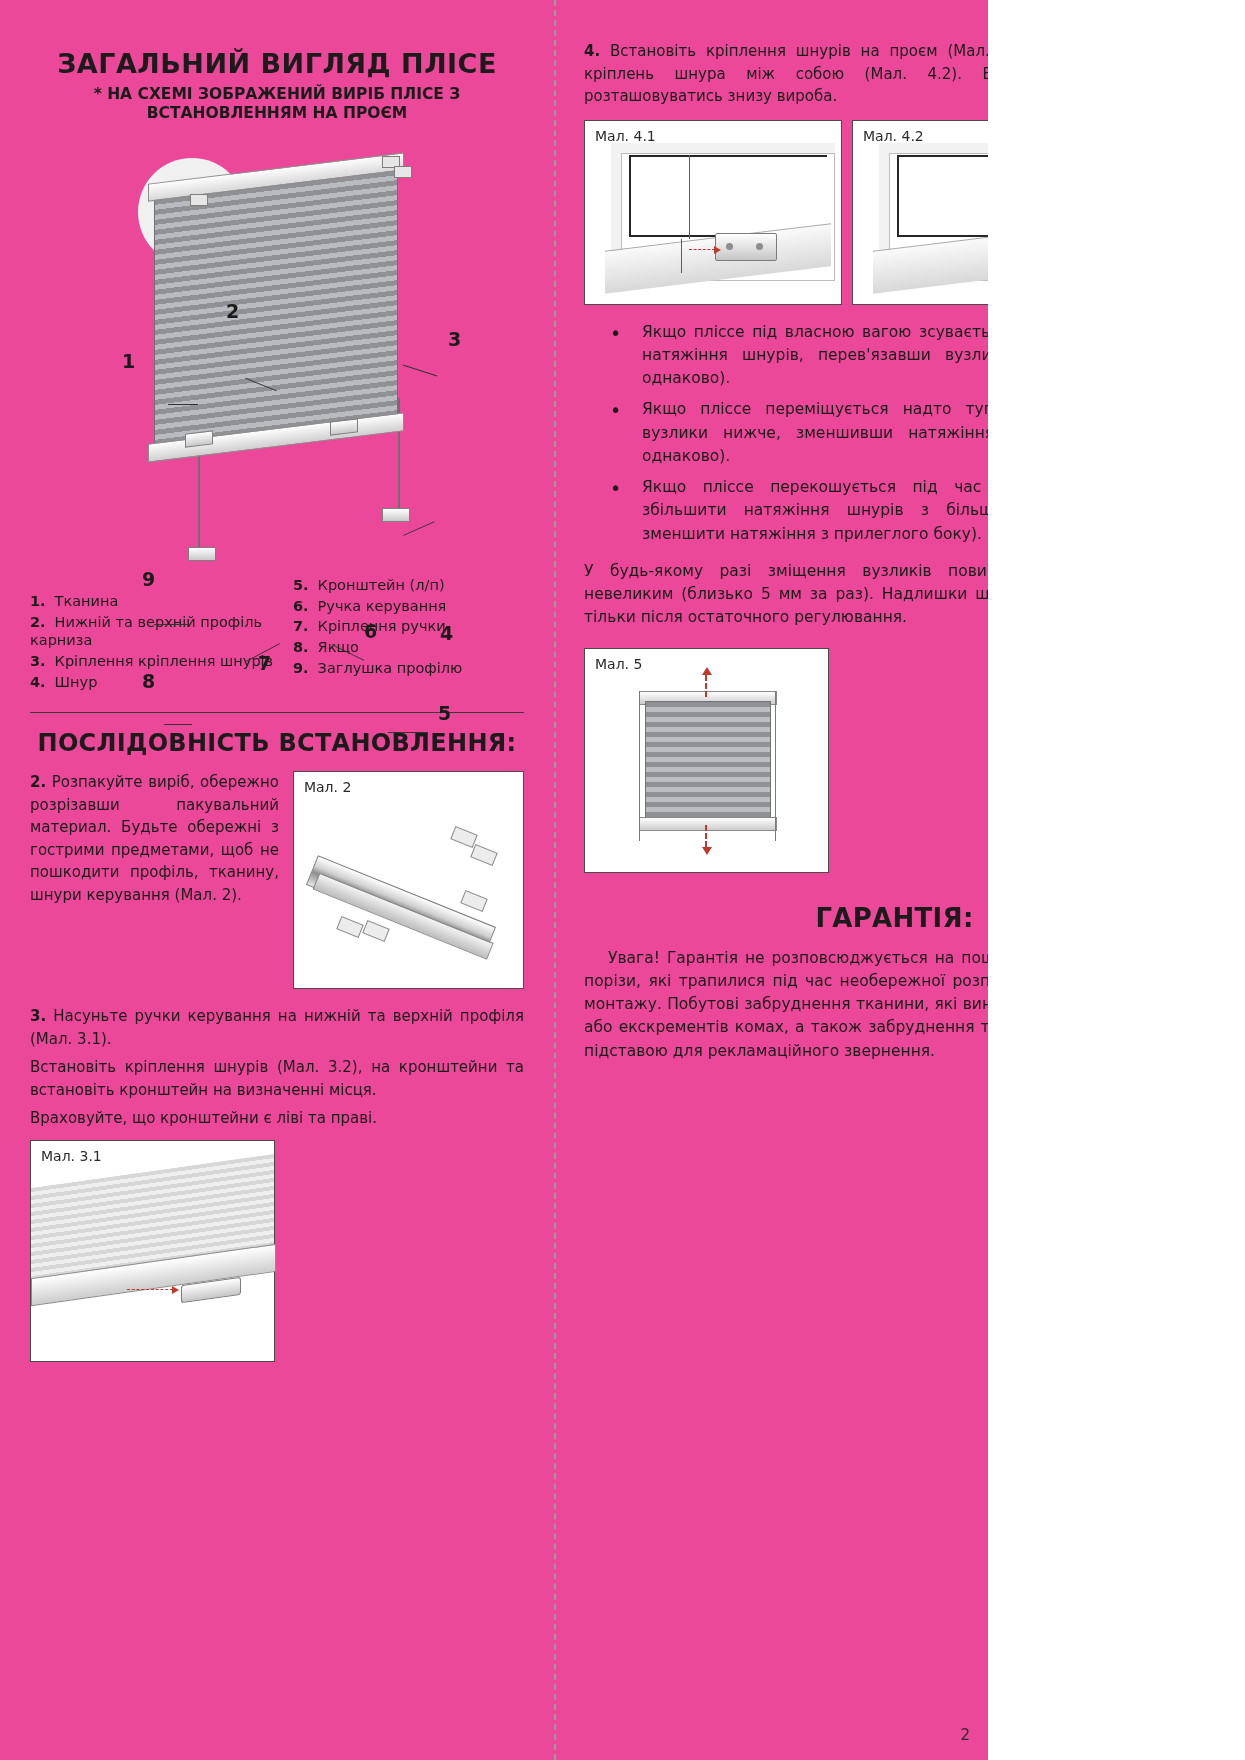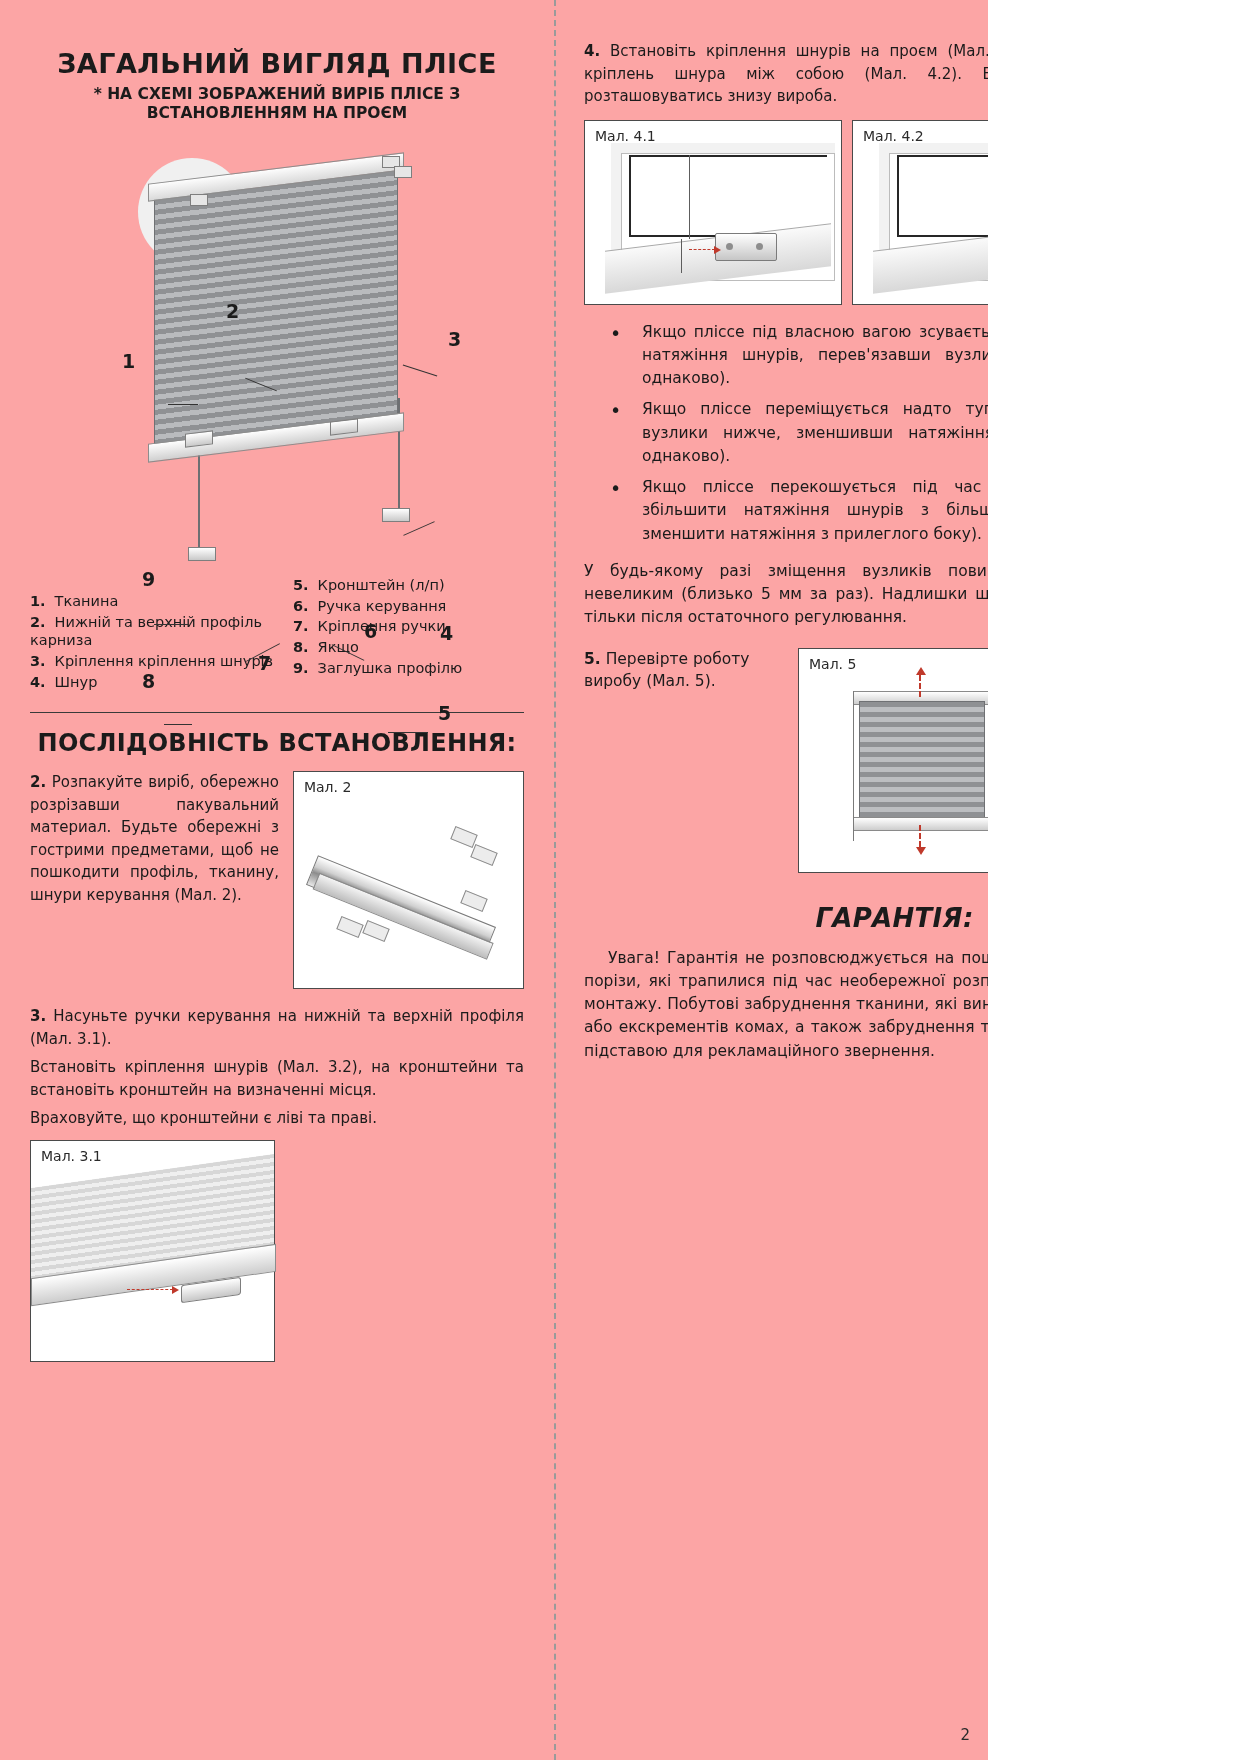--- a/index.html
+++ b/index.html
@@ -9,21 +9,21 @@
   }
   body {
     font-family: "DejaVu Sans", sans-serif;
     color: #1b1b1b;
   }
   .page {
     position: relative;
     width: 988px;
     height: 1760px;
     overflow: hidden;
-    background: #fca5a5;
+    background: #ec4899;
   }
   
   .divider {
     position: absolute;
     left: 554px;
     top: 0;
     width: 0;
     height: 1760px;
     border-left: 2px dashed #9a9a9a;
   }
@@ -700,37 +700,33 @@
 
     <ul class="bullets">
       <li>Якщо пліссе під власною вагою зсувається вниз, треба збільшити натяжіння шнурів, перев'язавши вузлики вище (з обох боків однаково).</li>
       <li>Якщо пліссе переміщується надто туго, потрібно перев'язати вузлики нижче, зменшивши натяжіння шнурів (з обох боків однаково).</li>
       <li>Якщо пліссе перекошується під час користування, потрібно збільшити натяжіння шнурів з більш "високого" боку (або зменшити натяжіння з прилеглого боку).</li>
     </ul>
 
     <p class="para">У будь-якому разі зміщення вузликів повинне бути поступовим і невеликим (близько 5 мм за раз). Надлишки шнурів повинні підрізатися тільки після остаточного регулювання.</p>
 
     <div class="step5-wrap">
-      <div class="step5-text">
-        <b>5.</b>
-        <span>Перевірте роботу виробу (Мал. 5).</span>
-      </div>
       <div class="fig fig5">
         <div class="cap">Мал. 5</div>
         <div class="f5-rail" style="top:42px;"></div>
         <div class="f5-blind"></div>
         <div class="f5-rail" style="top:168px;"></div>
         <div class="f5-side" style="left:54px;"></div>
         <div class="f5-side" style="left:190px;"></div>
         <div class="f5-arrow-up"></div>
         <div class="f5-arrow-dn"></div>
       </div>
     </div>
 
-    <h2 class="block-title" style="margin-top:30px; font-size:26px;font-style:italic;">ГАРАНТІЯ:</h2>
+    <h2 class="block-title" style="margin-top:30px; font-size:26px;">ГАРАНТІЯ:</h2>
 
     <p class="para" style="text-indent:24px;">Увага! Гарантія не розповсюджується на пошкодження, подряпини та порізи, які трапилися під час необережної розпаковки та неправильного монтажу. Побутові забруднення тканини, які виникли під дією конденсата або екскрементів комах, а також забруднення тканини та фурнітури не є підставою для рекламаційного звернення.</p>
 
   </div>
 
   <div class="page-number">2</div>
 
 </div>
 
 </body></html>

